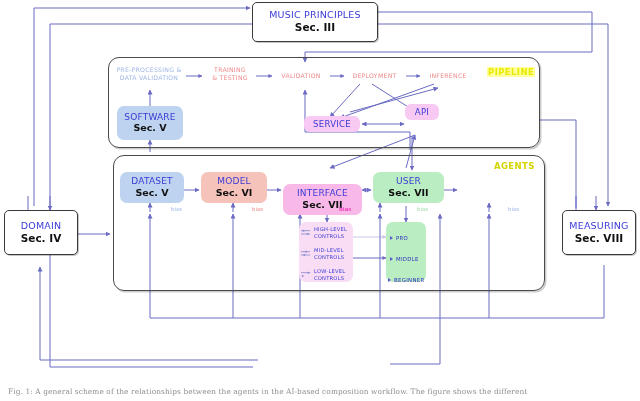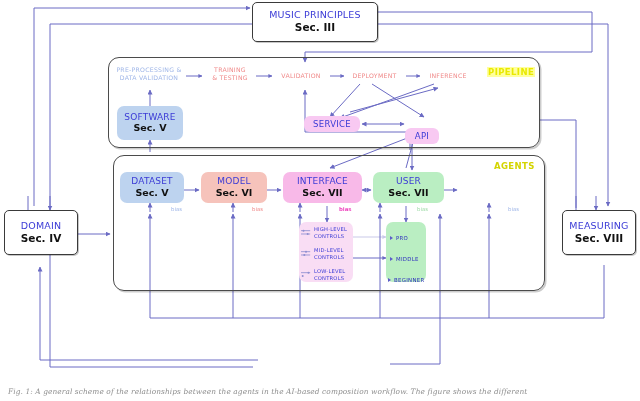--- a/index.html
+++ b/index.html
@@ -182,21 +182,20 @@
     width:624px;
     font-family:"DejaVu Serif","Liberation Serif",serif;
     font-size:7.4px;
     color:#8e8e8e;
     text-align:justify;
     line-height:1.1;
     letter-spacing:.1px;
     z-index:3;
     overflow:hidden;
     height:11px;
-    font-style:italic;
   }
 </style>
 </head>
 <body>
 
 <div id="figure">
 
   <svg id="svg-layer" viewBox="0 0 640 401" xmlns="http://www.w3.org/2000/svg">
     <defs>
       <marker id="ah" viewBox="0 0 10 10" refX="9" refY="5" markerWidth="5" markerHeight="5" orient="auto-start-reverse">
@@ -304,34 +303,34 @@
   <div class="stage red" style="left:272px;top:72px;width:58px;">VALIDATION</div>
   <div class="stage red" style="left:343px;top:72px;width:63px;">DEPLOYMENT</div>
   <div class="stage red" style="left:420px;top:72px;width:56px;">INFERENCE</div>
 
   <div class="node agent-node fill-blue" style="left:117px;top:106px;width:66px;height:34px;">
     <span class="title">SOFTWARE</span>
     <span class="sec">Sec. V</span>
   </div>
 
   <div class="chip" style="left:304px;top:116px;width:56px;height:16px;">SERVICE</div>
-  <div class="chip" style="left:405px;top:128px;width:34px;height:16px;">API</div>
+  <div class="chip" style="left:405px;top:104px;width:34px;height:16px;">API</div>
 
   <div class="panel" style="left:113px;top:155px;width:432px;height:136px;"></div>
   <div class="panel-label" style="left:494px;top:161px;">AGENTS</div>
 
   <div class="node agent-node fill-blue" style="left:120px;top:172px;width:64px;height:31px;">
     <span class="title">DATASET</span>
     <span class="sec">Sec. V</span>
   </div>
   <div class="node agent-node fill-salmon" style="left:201px;top:172px;width:66px;height:31px;">
     <span class="title">MODEL</span>
     <span class="sec">Sec. VI</span>
   </div>
-  <div class="node agent-node fill-pink" style="left:283px;top:172px;width:79px;height:31px;">
+  <div class="node agent-node fill-pink" style="left:283px;top:184px;width:79px;height:31px;">
     <span class="title">INTERFACE</span>
     <span class="sec">Sec. VII</span>
   </div>
   <div class="node agent-node fill-green" style="left:373px;top:172px;width:71px;height:31px;">
     <span class="title">USER</span>
     <span class="sec">Sec. VII</span>
   </div>
 
   <div class="bias c-blue" style="left:171px;top:206px;">bias</div>
   <div class="bias c-salmon" style="left:252px;top:206px;">bias</div>

